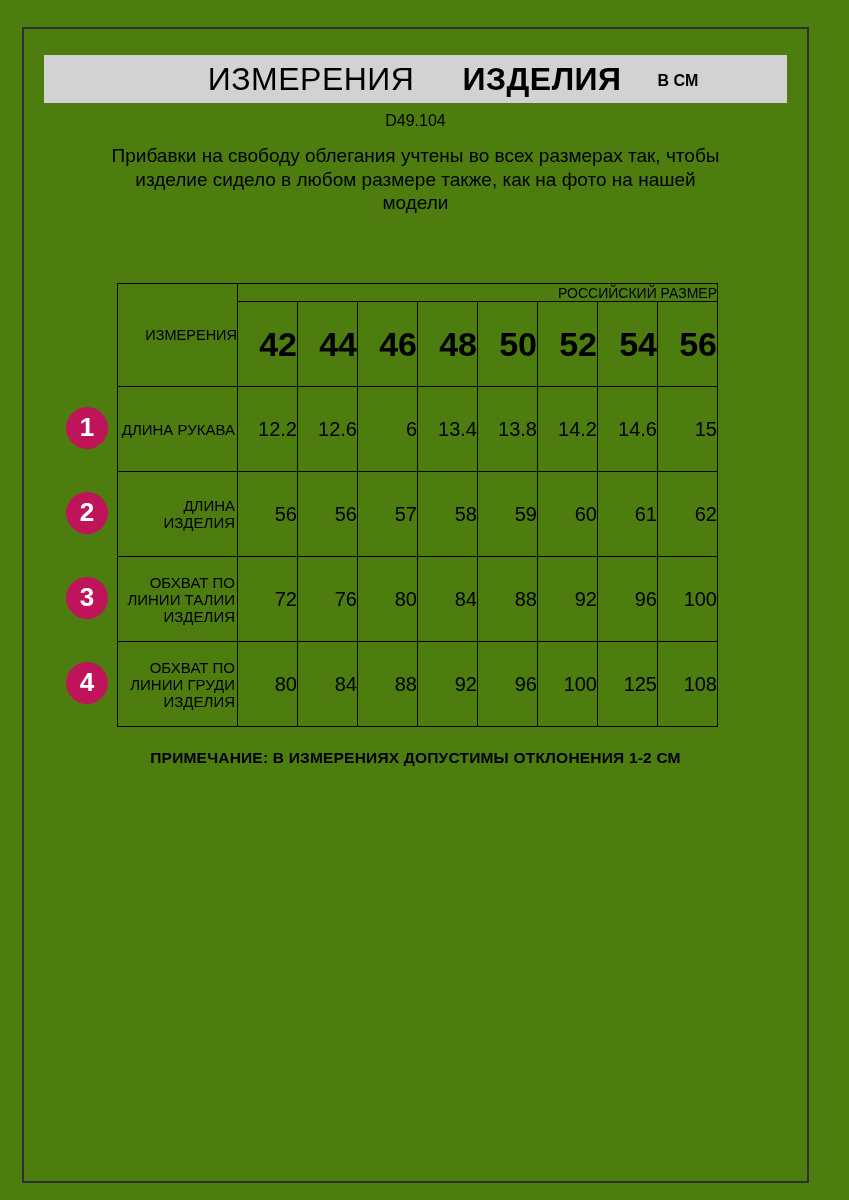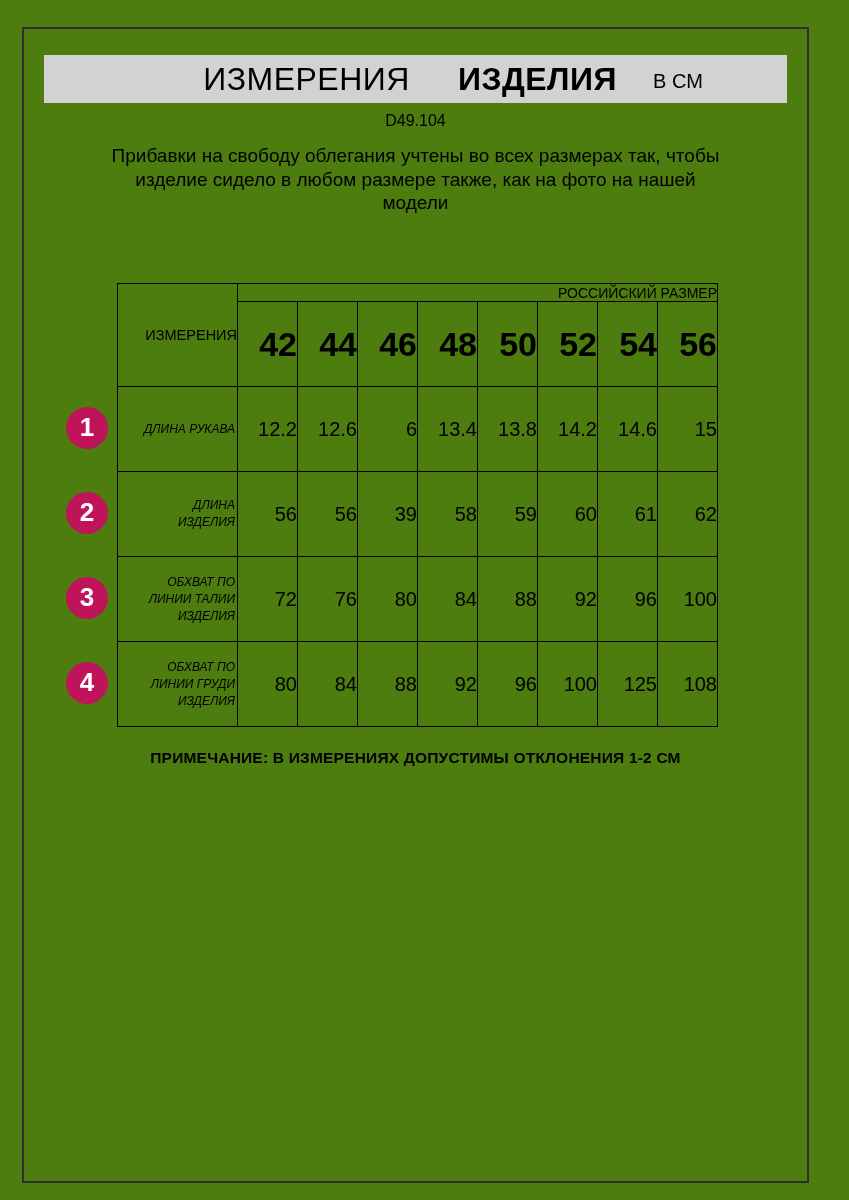--- a/index.html
+++ b/index.html
@@ -19,21 +19,21 @@
 
   .header-bar {
     position: absolute; left: 44px; top: 55px;
     width: 743px; height: 48px;
     background: #d2d2d2;
     display: flex; align-items: center; justify-content: center;
     padding-left: 75px;
   }
   .title-main { font-size: 32px; font-weight: 400; letter-spacing: 0.5px; white-space: nowrap; }
   .title-bold { font-size: 32px; font-weight: 700; letter-spacing: 0.5px; margin-left: 48px; white-space: nowrap; }
-  .title-unit { font-size: 20px; font-weight: 400; margin-left: 36px; white-space: nowrap; position: relative; top: 2px; }
+  .title-unit { font-size: 16px; font-weight: 700; margin-left: 36px; white-space: nowrap; position: relative; top: 2px; }
 
   .product-code {
     position: absolute; left: 22px; top: 112px; width: 787px;
     text-align: center; font-size: 16px; font-weight: 400;
   }
   .description {
     position: absolute; left: 22px; top: 144px; width: 787px;
     text-align: center; font-size: 19px; line-height: 23.5px;
     white-space: pre-line;
   }
@@ -47,22 +47,22 @@
     text-align: right; vertical-align: middle;
     overflow: hidden;
     margin-top: 40px;
   }
   .corner-cell { font-size: 14.5px; font-weight: 400; }
   .group-cell  { font-size: 14px; height: 18px; line-height: 16px; }
   tr.sizes-row { height: 85px; }
   tr.sizes-row td { font-size: 34px; font-weight: 700; }
   tbody tr { height: 85px; }
   td.row-label {
-    font-size: 12px; line-height: 17px;
-    white-space: pre-line; padding: 0 2px; font-style: italic;
+    font-size: 15px; line-height: 17px;
+    white-space: pre-line; padding: 0 2px;
   }
   td.value-cell { font-size: 20px; }
 
   .num-circle {
     position: absolute; left: 66px;
     width: 42px; height: 42px; border-radius: 50%;
     color: #fff; font-size: 26px; font-weight: 700;
     display: flex; align-items: center; justify-content: center;
     padding-bottom: 2px;
   }
@@ -130,21 +130,21 @@
           <td class="value-cell">13.8</td>
           <td class="value-cell">14.2</td>
           <td class="value-cell">14.6</td>
           <td class="value-cell">15</td>
         </tr>
         <tr>
           <td class="row-label">ДЛИНА
 ИЗДЕЛИЯ</td>
           <td class="value-cell">56</td>
           <td class="value-cell">56</td>
-          <td class="value-cell">39</td>
+          <td class="value-cell">57</td>
           <td class="value-cell">58</td>
           <td class="value-cell">59</td>
           <td class="value-cell">60</td>
           <td class="value-cell">61</td>
           <td class="value-cell">62</td>
         </tr>
         <tr>
           <td class="row-label">ОБХВАТ ПО
 ЛИНИИ ТАЛИИ
 ИЗДЕЛИЯ</td>

